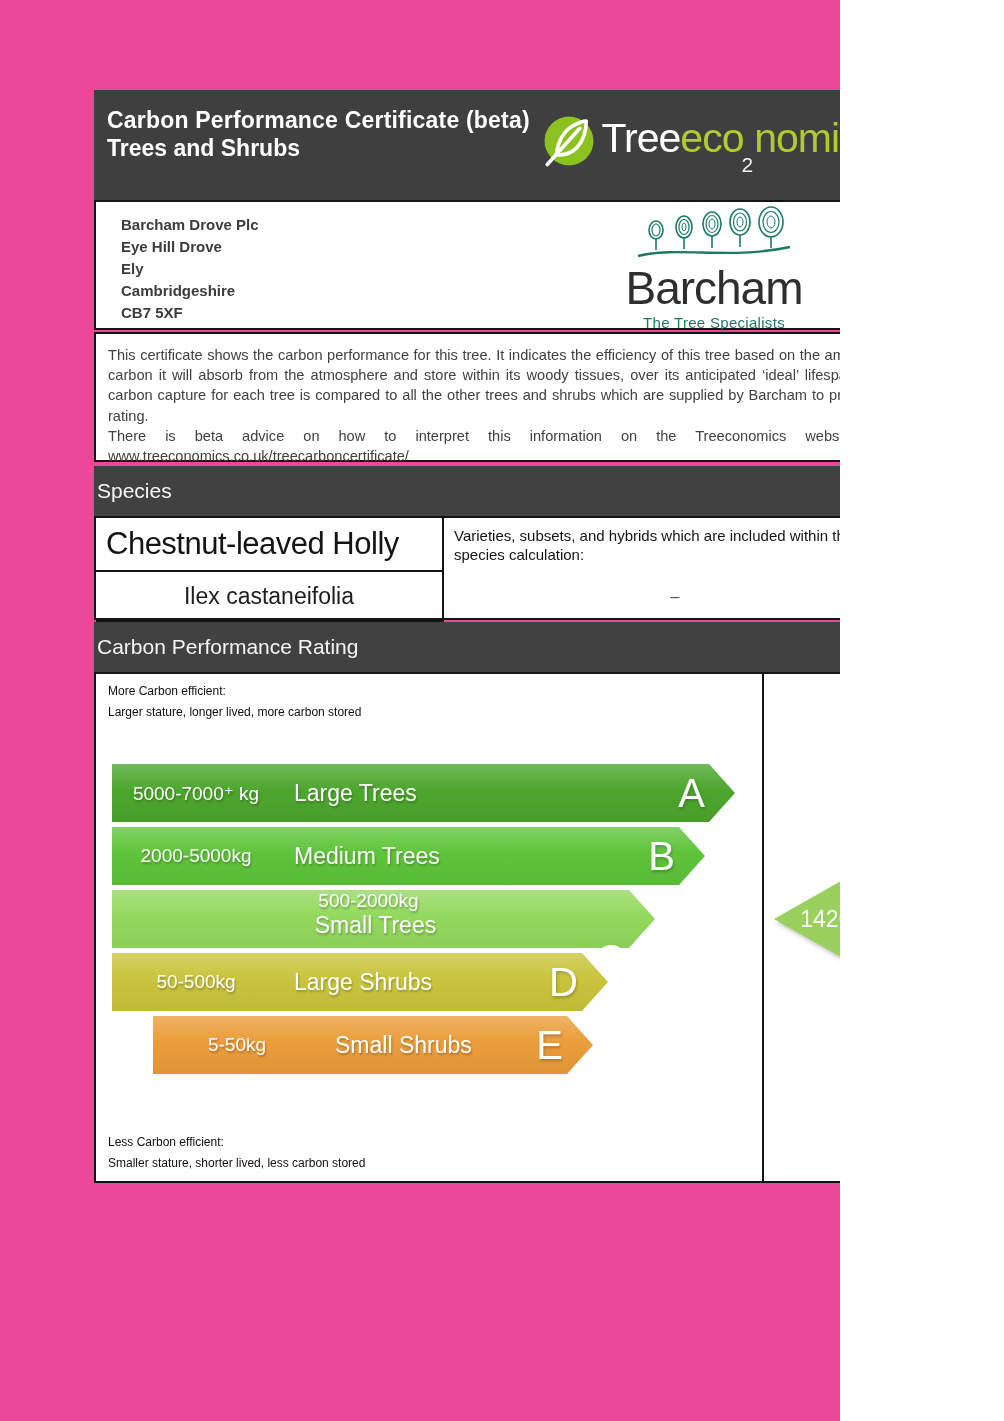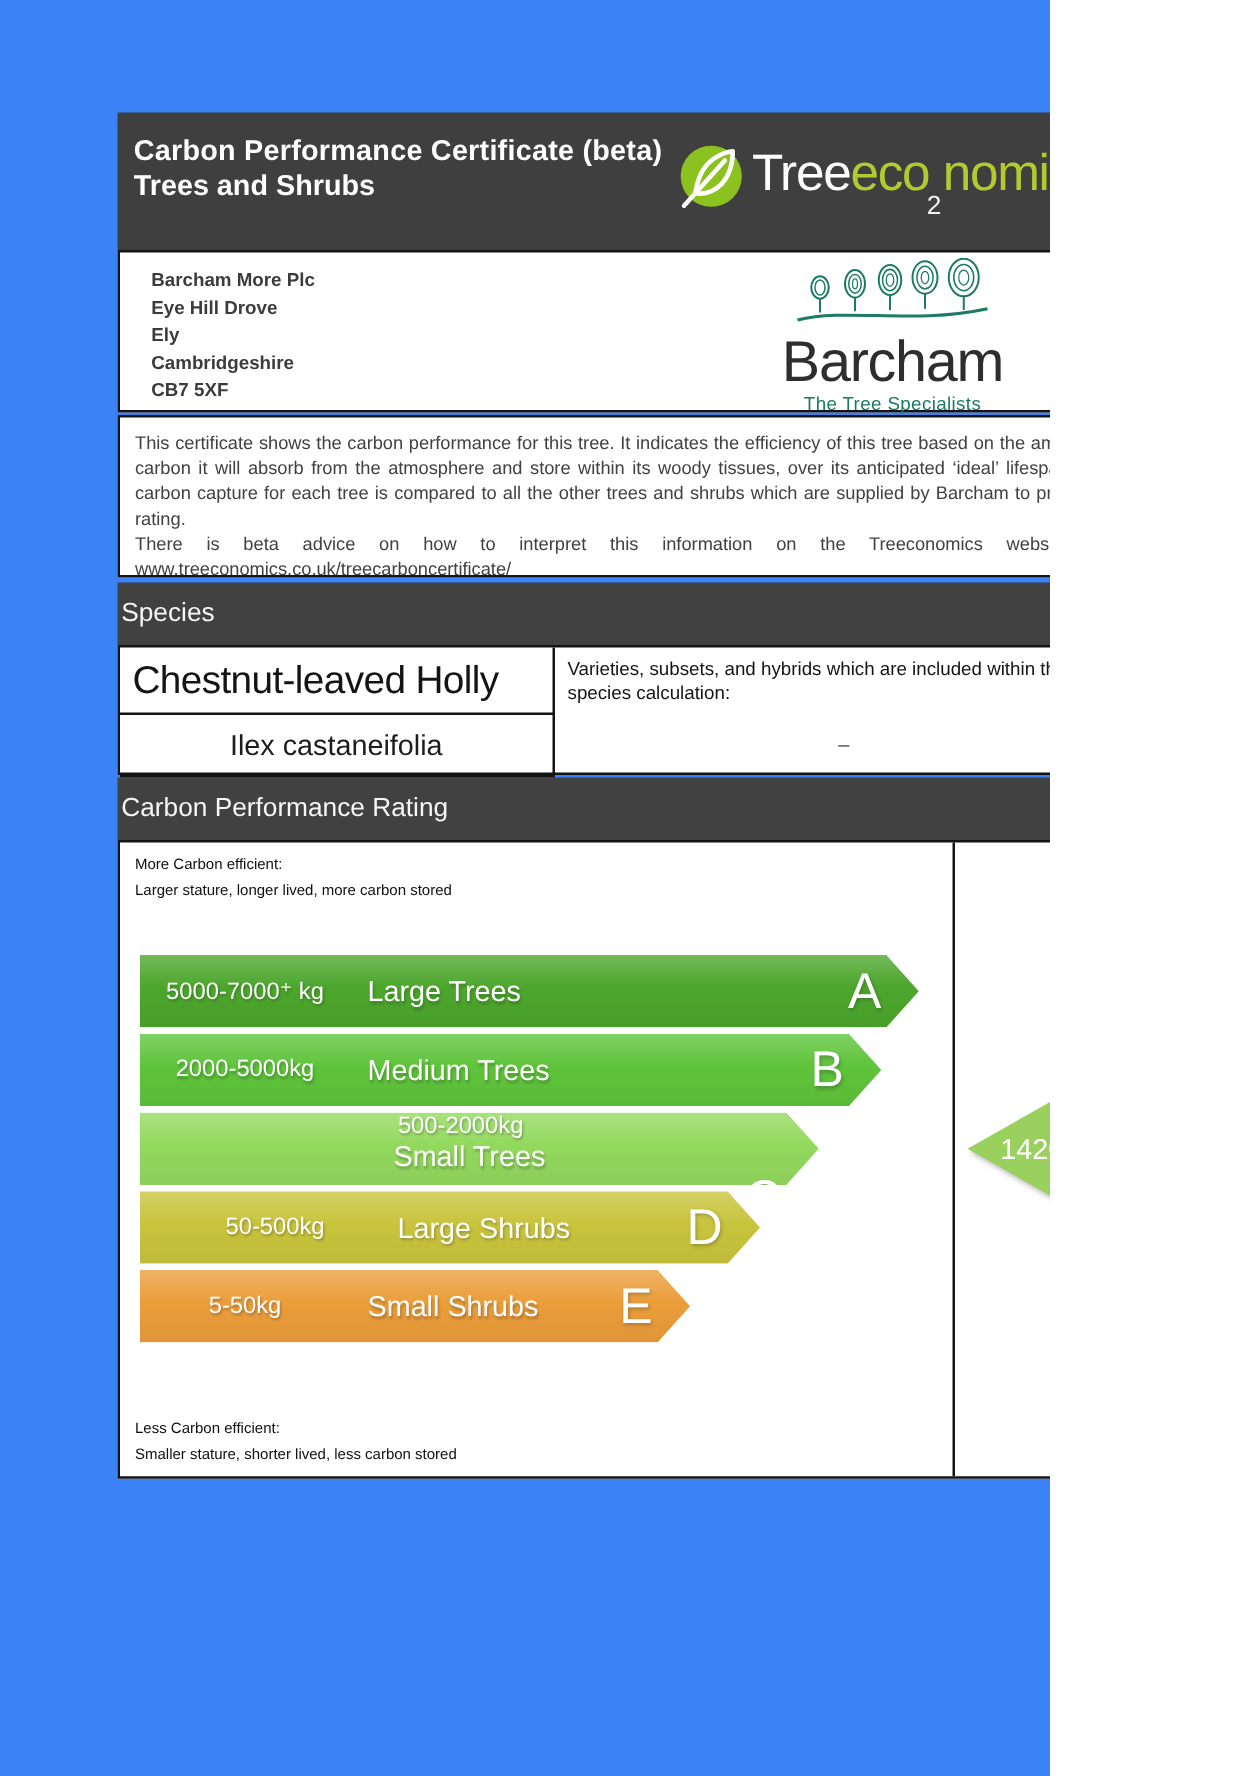--- a/index.html
+++ b/index.html
@@ -1,17 +1,17 @@
 <!DOCTYPE html>
 <html><head>
 <meta charset="utf-8">
 <style>
   * { margin:0; padding:0; box-sizing:border-box; }
   body { background:#ffffff; font-family:"Liberation Sans","DejaVu Sans",sans-serif; }
-  .page { position:relative; width:840px; height:1421px; background:#3b82f6; overflow:hidden; }
+  .page { position:relative; width:840px; height:1421px; background:#ec4899; overflow:hidden; }
 
   
   .header-bar { position:absolute; left:94px; top:90px; width:810px; height:110px;
     background:#3f3f3f; color:#fff; }
   .header-titles { position:absolute; left:13px; top:17px; }
   .header-titles .t1 { font-size:23px; font-weight:600; letter-spacing:0.2px; }
   .header-titles .t2 { font-size:23px; font-weight:700; margin-top:1px; }
   .treeconomics-logo { position:absolute; right:26px; top:22px; display:flex; align-items:center; }
   .tw { font-size:41px; letter-spacing:-1px; white-space:nowrap; margin-left:4px; }
   .tw .lw-white { color:#ffffff; }
@@ -94,21 +94,21 @@
         <circle cx="32" cy="32" r="27" fill="#8cc220"></circle>
         <path d="M18,47 Q21,25 35,16 Q45,10 51,10 Q51,28 41,39 Q31,49 18,47 Z" fill="none" stroke="#ffffff" stroke-width="4" stroke-linejoin="round"></path>
         <line x1="8" y1="58" x2="44" y2="18" stroke="#ffffff" stroke-width="4" stroke-linecap="round"></line>
       </svg>
       <div class="tw"><span class="lw-white">Tree</span><span class="lw-green">eco</span><sub>2</sub><span class="lw-green">nomics</span></div>
     </div>
   </div>
 
   <div class="address-box">
     <div class="address">
-      <div>Barcham More Plc</div>
+      <div>Barcham Drove Plc</div>
       <div>Eye Hill Drove</div>
       <div>Ely</div>
       <div>Cambridgeshire</div>
       <div>CB7 5XF</div>
     </div>
     <div class="barcham-logo">
       <svg width="160" height="56" viewBox="0 0 160 56">
         <g stroke="#1c7a67" fill="none">
           <ellipse cx="22" cy="24" rx="7" ry="9" stroke-width="1.6"></ellipse>
           <ellipse cx="22" cy="24" rx="4" ry="6" stroke-width="1.2"></ellipse>
@@ -167,26 +167,26 @@
         <div class="band band-b" style="background-color: rgb(94, 196, 58);">
           <span class="band-range">2000-5000kg</span>
           <span class="band-label">Medium Trees</span>
           <span class="band-grade">B</span>
         </div>
         <div class="band band-c" style="background-color: rgb(147, 217, 93);">
           <span class="band-range">500-2000kg</span>
           <span class="band-label">Small Trees</span>
           <span class="band-grade">C</span>
         </div>
-        <div class="band band-d" style="background-color: rgb(201, 196, 60); padding-left: 24px;">
+        <div class="band band-d" style="background-color: rgb(201, 196, 60);">
           <span class="band-range">50-500kg</span>
           <span class="band-label">Large Shrubs</span>
           <span class="band-grade">D</span>
         </div>
-        <div class="band band-e" style="background-color: rgb(235, 157, 58);">
+        <div class="band band-e" style="background-color: rgb(235, 157, 58); margin-left: 41px;">
           <span class="band-range">5-50kg</span>
           <span class="band-label">Small Shrubs</span>
           <span class="band-grade">E</span>
         </div>
       </div>
 
       <div class="chart-note note-bottom">
         <div>Less Carbon efficient:</div>
         <div>Smaller stature, shorter lived, less carbon stored</div>
       </div>

